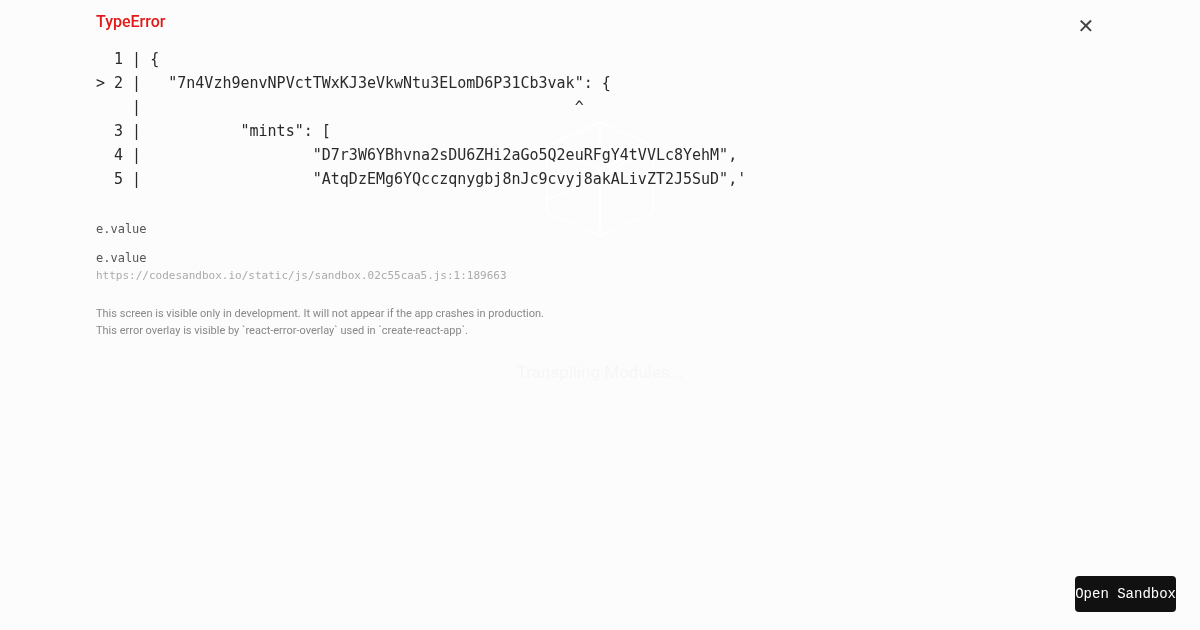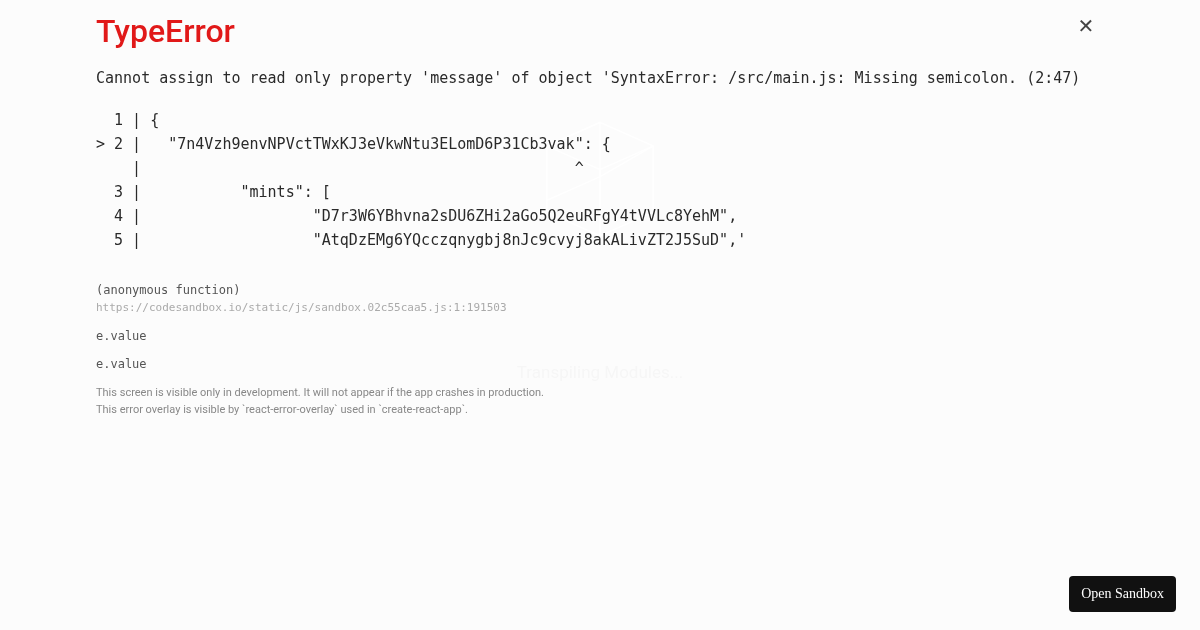--- a/index.html
+++ b/index.html
@@ -41,21 +41,21 @@
       font-weight: 400;
     }
     .overlay {
       position: absolute;
       inset: 0;
       background: rgba(255, 255, 255, 0.92);
       padding: 12px 96px 0 96px;
     }
     .error-title {
       color: #e11919;
-      font-size: 32px;
+      font-size: 16px;
       font-weight: 500;
       font-family: -apple-system, BlinkMacSystemFont, "Segoe UI", Roboto, sans-serif;
       margin-bottom: 16px;
     }
     .close-btn {
       position: absolute;
       top: 16px;
       right: 104px;
       width: 20px;
       height: 20px;
@@ -94,38 +94,38 @@
     .stack-call {
       color: #555;
       font-size: 12px;
     }
     .stack-source {
       color: #aaa;
       font-size: 11px;
       text-decoration: none;
     }
     .footer-text {
-      margin-top: 12px;
+      margin-top: 23px;
       color: #888;
       font-size: 11px;
       line-height: 1.5;
       font-family: -apple-system, BlinkMacSystemFont, "Segoe UI", Roboto, sans-serif;
     }
     .open-sandbox {
       position: absolute;
       right: 24px;
       bottom: 18px;
       background: #111;
       color: #fff;
       border: none;
       border-radius: 4px;
-      padding: 10px 12px;
+      padding: 10px 0;
       font-size: 14px;
       cursor: pointer;
-      font-family: Liberation Serif, serif;
+      font-family: Liberation Mono, monospace;
     }
   </style>
 </head>
 <body>
 
 <div class="bg-layer">
   <div class="cube-container">
     <svg viewBox="0 0 100 110">
       <g stroke="#fff" stroke-width="1" fill="none">
         <path d="M 50 2 L 95 22 L 95 78 L 50 98 L 5 78 L 5 22 Z"></path>
@@ -133,38 +133,34 @@
         <path d="M 5 22 L 50 42 L 95 22 M 50 42 L 50 98"></path>
       </g>
     </svg>
   </div>
   <div class="transpiling-text">Transpiling Modules...</div>
 </div>
 
 <div class="overlay">
   <div class="close-btn">✕</div>
   <h1 class="error-title">TypeError</h1>
-  <div class="error-message">Cannot assign to read only property 'message' of object 'SyntaxError: /src/main.js: Missing semicolon. (2:47)</div>
   <pre class="code-block">  1 | {
 &gt; 2 |   "7n4Vzh9envNPVctTWxKJ3eVkwNtu3ELomD6P31Cb3vak": {
     |                                                ^
   3 |           "mints": [
   4 |                   "D7r3W6YBhvna2sDU6ZHi2aGo5Q2euRFgY4tVVLc8YehM",
   5 |                   "AtqDzEMg6YQcczqnygbj8nJc9cvyj8akALivZT2J5SuD",'</pre>
 
   <div class="stack-trace">
     <div class="stack-frame">
-      <div class="stack-call">(anonymous function)</div>
-      <a class="stack-source">https://codesandbox.io/static/js/sandbox.02c55caa5.js:1:191503</a>
-    </div>
-    <div class="stack-frame">
       <div class="stack-call">e.value</div>
     </div>
     <div class="stack-frame">
       <div class="stack-call">e.value</div>
+      <a class="stack-source">https://codesandbox.io/static/js/sandbox.02c55caa5.js:1:189663</a>
     </div>
   </div>
 
   <div class="footer-text">
     <div>This screen is visible only in development. It will not appear if the app crashes in production.</div>
     <div>This error overlay is visible by `react-error-overlay` used in `create-react-app`.</div>
   </div>
 
   <button class="open-sandbox">Open Sandbox</button>
 </div>

